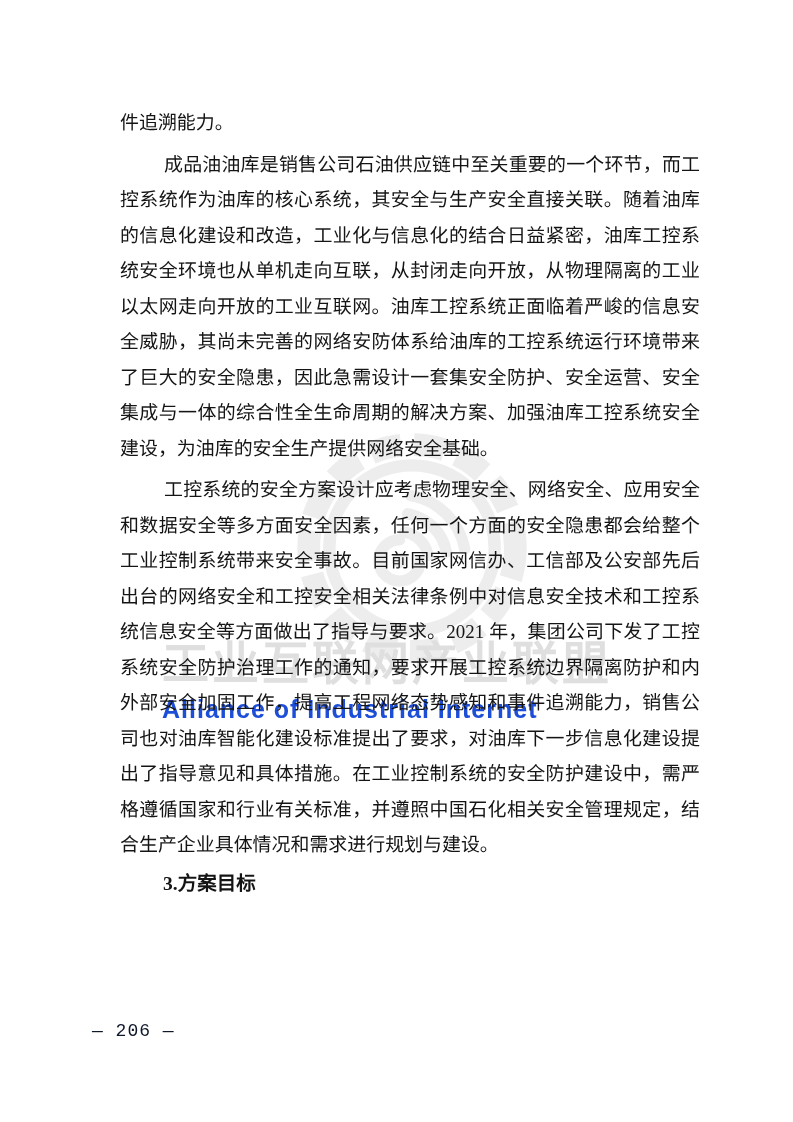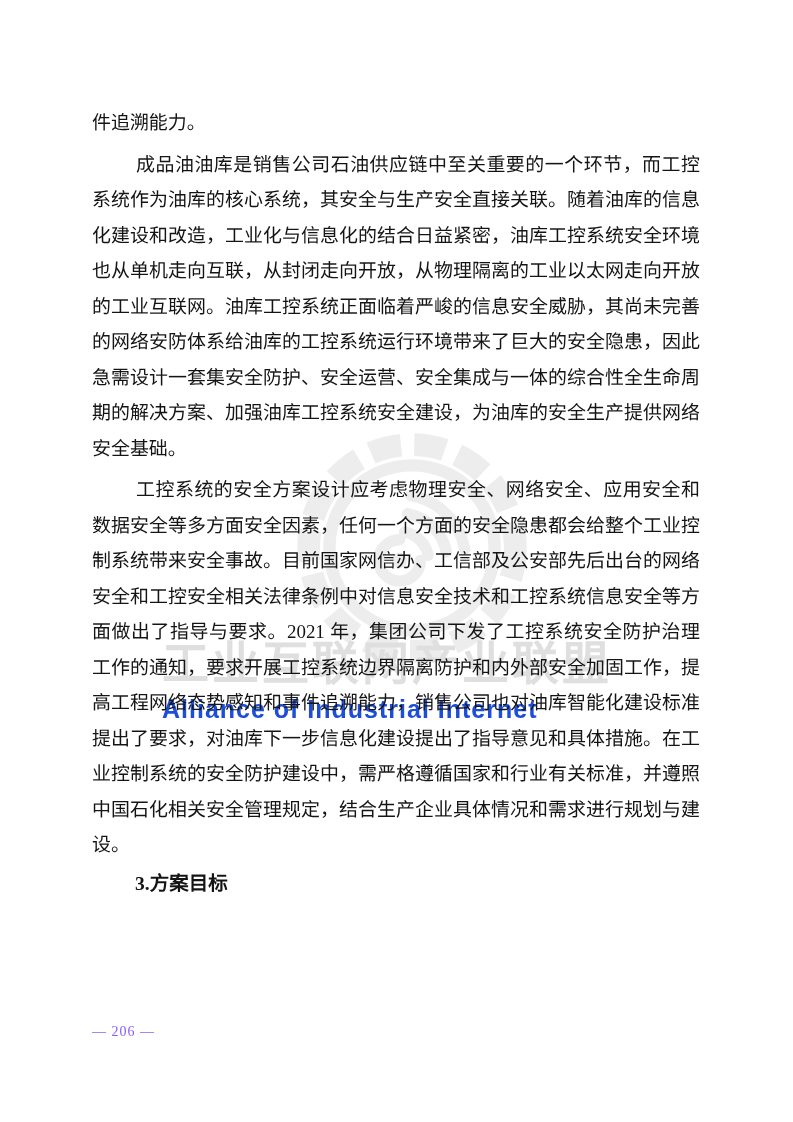--- a/index.html
+++ b/index.html
@@ -29,40 +29,41 @@
   
   .content {
     position: absolute;
     left: 92px;
     top: 105px;
     width: 608px;
     z-index: 1;
     font-size: 18.95px;
     line-height: 35.5px;
   }
-  .block { text-align: justify; text-justify: inter-character; }
+  .block { text-align: justify; text-justify: inter-character; margin-left: 28px; }
   .continuation { text-align: left; }
   .heading {
     font-weight: bold;
     font-size: 19.5px;
     text-indent: 43px;
     text-align: left;
     margin-top: 3px;
   }
   .paragraph { text-indent: 44px; margin-top: 6px; }
 
   .footer {
     position: absolute;
     left: 92px;
     top: 1014px;
     z-index: 1;
-    font-size: 14px;
+    font-size: 18px;
     line-height: 35.5px;
     letter-spacing: 1px;
-    color: #8b5cf6;
+    color: #0f172a;
+    font-family: Liberation Mono, monospace;
   }
 </style>
 </head>
 <body>
 
 <div class="page">
 
   <div class="watermark">
     <svg class="wm-logo" viewBox="0 0 240 240" xmlns="http://www.w3.org/2000/svg" aria-hidden="true">
 

